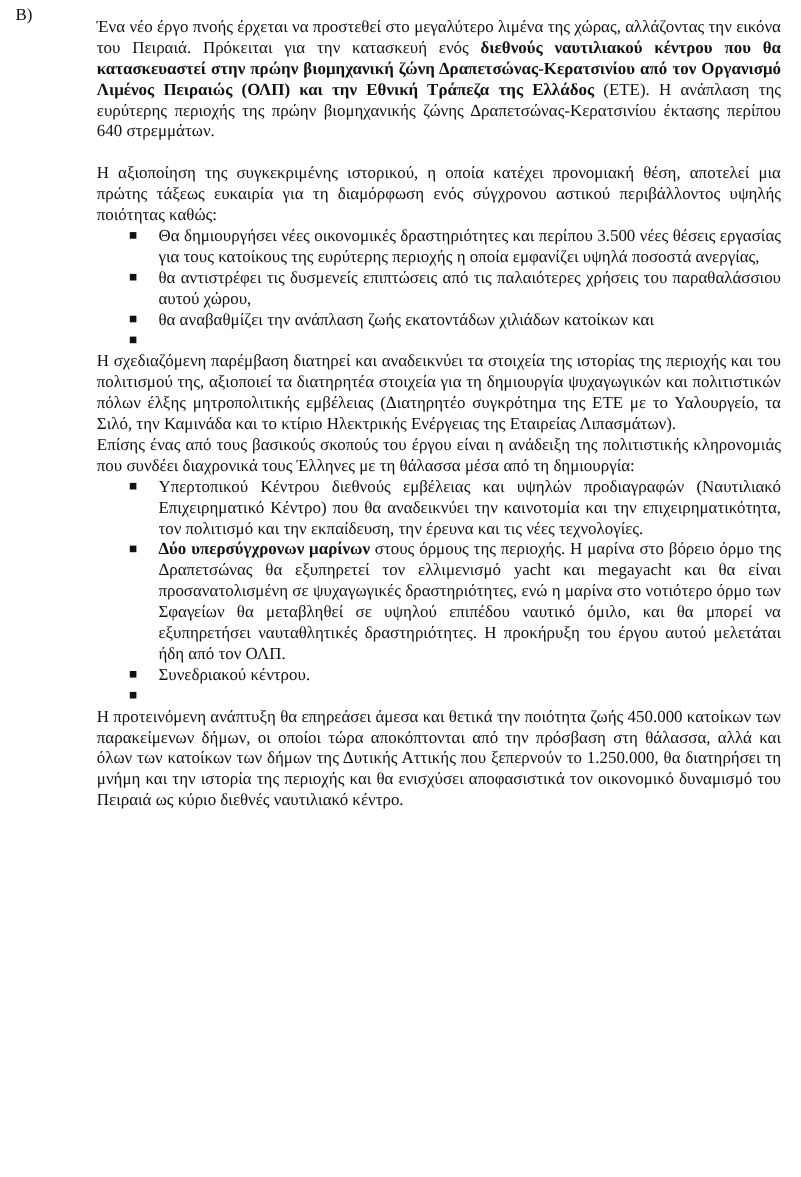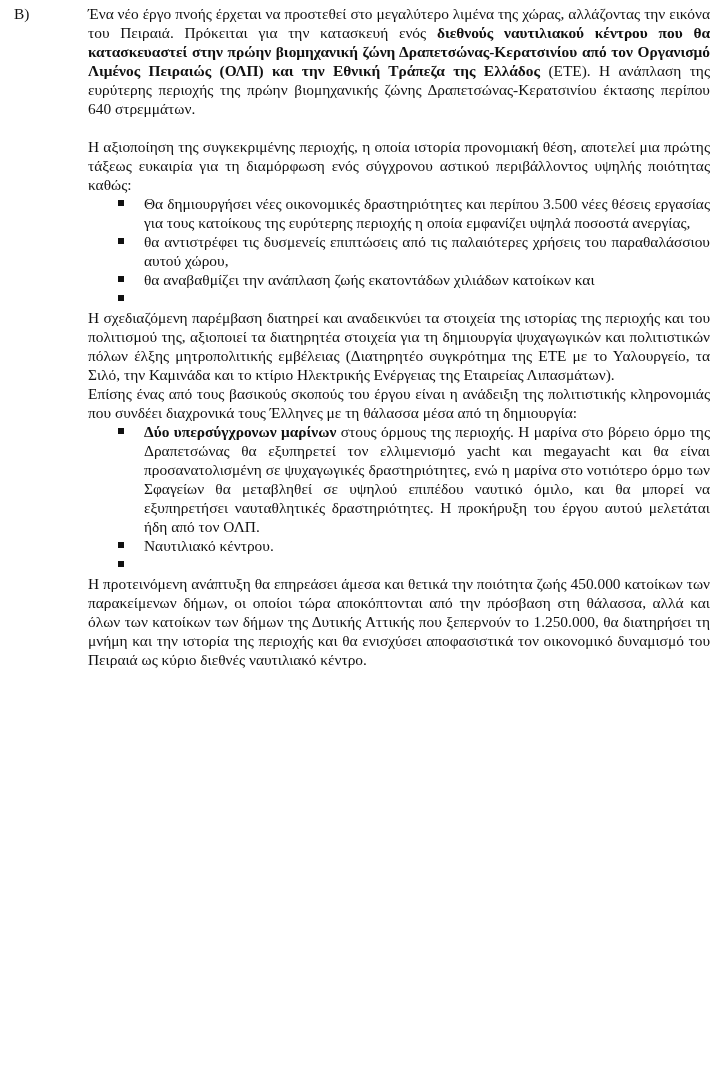--- a/index.html
+++ b/index.html
@@ -2,49 +2,49 @@
 <html><head>
   <meta charset="utf-8">
   <style>
     html, body { margin: 0; padding: 0; background: #ffffff; }
     body {
       width: 728px; height: 1070px; overflow: hidden; position: relative;
       font-family: "Liberation Serif", "DejaVu Serif", serif;
       color: #111111; font-size: 15.4px;
     }
     .label { position: absolute; left: 14px; top: 4px; line-height: 19px; }
-    .content { position: absolute; left: 88px; top: 4px; width: 622px; }
+    .content { position: absolute; left: 88px; top: 15px; width: 622px; }
     p { margin: 0; line-height: 19px; text-align: justify; }
     .gap { height: 19px; }
     ul { margin: 0; padding: 0; list-style: none; }
     li { position: relative; padding-left: 56px; line-height: 19px; text-align: justify; font-family: Liberation Serif, serif; }
     li .bullet {
       position: absolute; left: 30px; top: 6px; width: 6px; height: 6px; background: #111;
     }
     b { font-weight: bold; }
   </style>
 </head>
 <body>
 
 <div class="label">B)</div>
 
 <div class="content">
   <p><span>Ένα νέο έργο πνοής έρχεται να προστεθεί στο μεγαλύτερο λιμένα της χώρας, αλλάζοντας την εικόνα του Πειραιά. Πρόκειται για την κατασκευή ενός </span><b>διεθνούς ναυτιλιακού κέντρου που θα κατασκευαστεί στην πρώην βιομηχανική ζώνη Δραπετσώνας-Κερατσινίου από τον Οργανισμό Λιμένος Πειραιώς (ΟΛΠ) και την Εθνική Τράπεζα της Ελλάδος</b><span> (ΕΤΕ). Η ανάπλαση της ευρύτερης περιοχής της πρώην βιομηχανικής ζώνης Δραπετσώνας-Κερατσινίου έκτασης περίπου 640 στρεμμάτων.</span></p>
   <div class="gap"></div>
-  <p>Η αξιοποίηση της συγκεκριμένης περιοχής, η οποία ιστορία προνομιακή θέση, αποτελεί μια πρώτης τάξεως ευκαιρία για τη διαμόρφωση ενός σύγχρονου αστικού περιβάλλοντος υψηλής ποιότητας καθώς:</p>
+  <p>Η αξιοποίηση της συγκεκριμένης ιστορικού, η οποία κατέχει προνομιακή θέση, αποτελεί μια πρώτης τάξεως ευκαιρία για τη διαμόρφωση ενός σύγχρονου αστικού περιβάλλοντος υψηλής ποιότητας καθώς:</p>
   <ul>
     <li><span class="bullet"></span><span>Θα δημιουργήσει νέες οικονομικές δραστηριότητες και περίπου 3.500 νέες θέσεις εργασίας για τους κατοίκους της ευρύτερης περιοχής η οποία εμφανίζει υψηλά ποσοστά ανεργίας,</span></li>
     <li><span class="bullet"></span><span>θα αντιστρέφει τις δυσμενείς επιπτώσεις από τις παλαιότερες χρήσεις του παραθαλάσσιου αυτού χώρου,</span></li>
     <li><span class="bullet"></span><span>θα αναβαθμίζει την ανάπλαση ζωής εκατοντάδων χιλιάδων κατοίκων και</span></li>
     <li><span class="bullet"></span></li>
   </ul>
   <div class="gap"></div>
   <p>Η σχεδιαζόμενη παρέμβαση διατηρεί και αναδεικνύει τα στοιχεία της ιστορίας της περιοχής και του πολιτισμού της, αξιοποιεί τα διατηρητέα στοιχεία για τη δημιουργία ψυχαγωγικών και πολιτιστικών πόλων έλξης μητροπολιτικής εμβέλειας (Διατηρητέο συγκρότημα της ΕΤΕ με το Υαλουργείο, τα Σιλό, την Καμινάδα και το κτίριο Ηλεκτρικής Ενέργειας της Εταιρείας Λιπασμάτων).</p>
   <p>Επίσης ένας από τους βασικούς σκοπούς του έργου είναι η ανάδειξη της πολιτιστικής κληρονομιάς που συνδέει διαχρονικά τους Έλληνες με τη θάλασσα μέσα από τη δημιουργία:</p>
   <ul>
-    <li><span class="bullet"></span></li>
+    <li><span class="bullet"></span><span>Υπερτοπικού Κέντρου διεθνούς εμβέλειας και υψηλών προδιαγραφών (Ναυτιλιακό Επιχειρηματικό Κέντρο) που θα αναδεικνύει την καινοτομία και την επιχειρηματικότητα, τον πολιτισμό και την εκπαίδευση, την έρευνα και τις νέες τεχνολογίες.</span></li>
     <li><span class="bullet"></span><b>Δύο υπερσύγχρονων μαρίνων</b><span> στους όρμους της περιοχής. Η μαρίνα στο βόρειο όρμο της Δραπετσώνας θα εξυπηρετεί τον ελλιμενισμό yacht και megayacht και θα είναι προσανατολισμένη σε ψυχαγωγικές δραστηριότητες, ενώ η μαρίνα στο νοτιότερο όρμο των Σφαγείων θα μεταβληθεί σε υψηλού επιπέδου ναυτικό όμιλο, και θα μπορεί να εξυπηρετήσει ναυταθλητικές δραστηριότητες.  Η προκήρυξη του έργου αυτού μελετάται ήδη από τον ΟΛΠ.</span></li>
-    <li><span class="bullet"></span><span>Ναυτιλιακό κέντρου.</span></li>
+    <li><span class="bullet"></span><span>Συνεδριακού κέντρου.</span></li>
     <li><span class="bullet"></span></li>
   </ul>
   <div class="gap"></div>
   <p>Η προτεινόμενη ανάπτυξη θα επηρεάσει άμεσα και θετικά την ποιότητα ζωής 450.000 κατοίκων των παρακείμενων δήμων, οι οποίοι τώρα αποκόπτονται από την πρόσβαση στη θάλασσα, αλλά και όλων των κατοίκων των δήμων της Δυτικής Αττικής που ξεπερνούν το 1.250.000, θα διατηρήσει τη μνήμη και την ιστορία της περιοχής και θα ενισχύσει αποφασιστικά τον οικονομικό δυναμισμό του Πειραιά ως κύριο διεθνές ναυτιλιακό κέντρο.</p>
 </div>
 
 </body></html>

